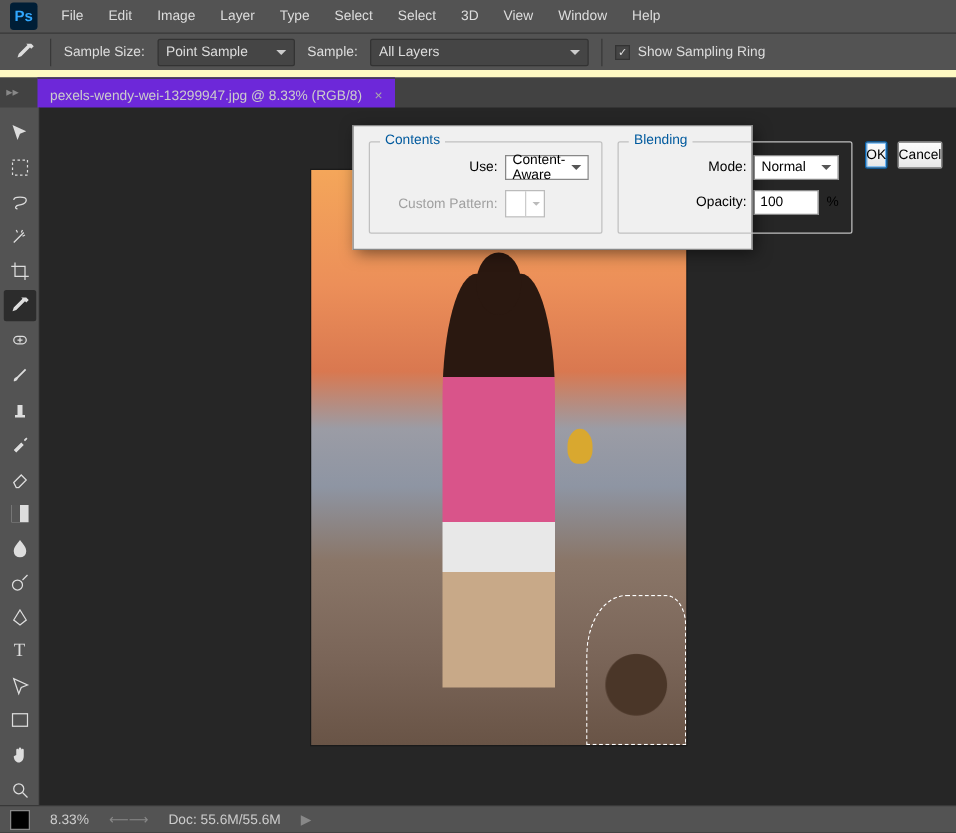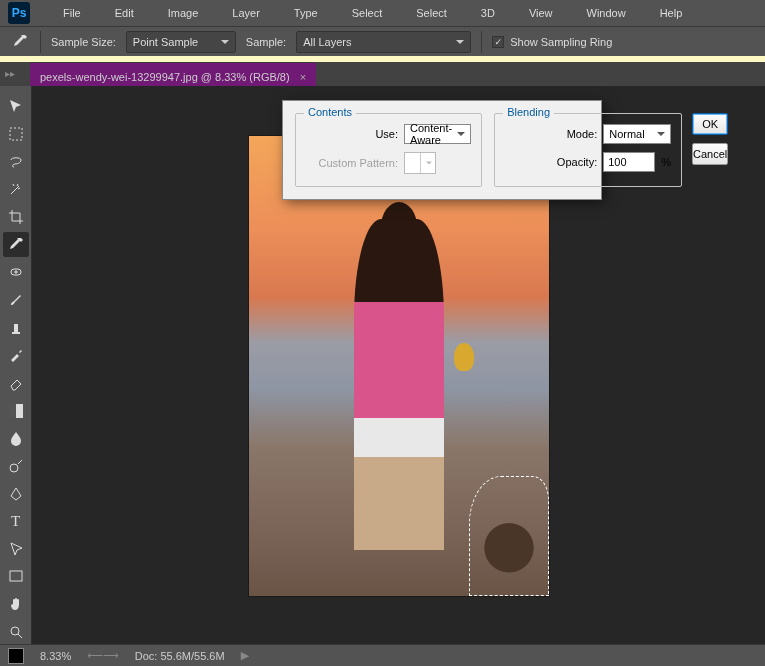--- a/index.html
+++ b/index.html
@@ -1,49 +1,49 @@
 <!DOCTYPE html>
 <html><head>
 <meta charset="utf-8">
 <style>
 *{margin:0;padding:0;box-sizing:border-box;font-family:"Segoe UI",Tahoma,sans-serif}
 body{background:#535353;width:765px;height:666px;overflow:hidden;position:relative;color:#ddd;font-size:11px}
-.menubar{background:#535353;height:26px;display:flex;align-items:center;padding:0 8px;gap:16px}
+.menubar{background:#535353;height:26px;display:flex;align-items:center;padding:0 8px;gap:2px}
 .ps-logo{width:22px;height:22px;background:#001e36;border-radius:3px;display:flex;align-items:center;justify-content:center;color:#31a8ff;font-weight:bold;font-size:12px;margin-right:8px}
 .menu-item{padding:4px 9px;cursor:pointer;color:#ddd}
 .options-bar{background:#535353;height:36px;border-top:1px solid #383838;border-bottom:6px solid #fef9c3;display:flex;align-items:center;padding:0 10px;gap:10px}
 .tool-icon-sm{width:20px;height:20px;display:flex;align-items:center;justify-content:center}
 .vsep{width:1px;height:22px;background:#383838}
 .opt-label{color:#ddd}
 .opt-select{background:#454545;border:1px solid #333;color:#ddd;height:22px;padding:0 27px 0 6px;min-width:110px;display:flex;align-items:center;position:relative;border-radius:2px}
 .opt-select::after{content:"";position:absolute;right:6px;top:50%;transform:translateY(-50%);border-left:4px solid transparent;border-right:4px solid transparent;border-top:4px solid #ccc}
 .opt-check{display:flex;align-items:center;gap:6px}
 .opt-check .cb{width:12px;height:12px;background:#454545;border:1px solid #333;display:flex;align-items:center;justify-content:center;color:#ddd;font-size:9px}
 .tab-strip{background:#424242;height:28px;display:flex;align-items:stretch;padding-left:30px}
 .tab-handle{position:absolute;left:5px;top:68px;color:#888;font-size:10px}
-.doc-tab{background:#701a75;border-top:1px solid #383838;display:flex;align-items:center;padding:0 10px;gap:10px;color:#ccc}
+.doc-tab{background:#6d28d9;border-top:1px solid #383838;display:flex;align-items:center;padding:0 10px;gap:10px;color:#ccc}
 .doc-tab .close{color:#aaa;cursor:pointer}
 .workspace{position:absolute;left:32px;right:0;top:86px;bottom:22px;background:#262626;display:flex;align-items:flex-start;justify-content:center;padding-top:50px}
 .toolbar{position:absolute;left:0;top:86px;bottom:22px;width:32px;background:#535353;border-right:1px solid #2e2e2e;display:flex;flex-direction:column;align-items:center;padding-top:8px;gap:3px}
 .tool{width:26px;height:26px;display:flex;align-items:center;justify-content:center;color:#ddd;cursor:pointer;border-radius:2px}
 .tool.active{background:#2c2c2c}
 .canvas-img{width:300px;height:460px;background:linear-gradient(to bottom,#f4a65a 0%,#ec8f59 20%,#d97850 35%,#9b9ca5 45%,#8e95a3 55%,#8a7668 68%,#7a6558 85%,#695446 100%);position:relative;box-shadow:0 0 0 1px #1a1a1a}
 .person{position:absolute;left:35%;top:18%;width:30%;height:72%;background:linear-gradient(to bottom,#2a1810 0 25%,#d9548a 25% 60%,#e8e8e8 60% 72%,#c8a988 72% 100%);border-radius:30% 30% 0 0}
 .person::before{content:"";position:absolute;left:30%;top:-5%;width:40%;height:15%;background:#2a1810;border-radius:50%}
 .buoy{position:absolute;right:25%;top:45%;width:20px;height:28px;background:#d9a82f;border-radius:50% 50% 40% 40%}
 .sel{position:absolute;right:0;bottom:0;width:80px;height:120px;border:1px dashed #fff;border-radius:40% 20% 0 0;background:radial-gradient(circle at 50% 60%,#4a3628 30%,transparent 31%)}
 .statusbar{position:absolute;left:0;right:0;bottom:0;height:22px;background:#535353;border-top:1px solid #383838;display:flex;align-items:center;padding:0 8px;gap:16px;color:#ccc}
 .swatch{width:16px;height:16px;background:#000;border:1px solid #888}
 
 .dialog{position:absolute;left:282px;top:100px;width:320px;background:#f0f0f0;border:1px solid #888;box-shadow:3px 3px 12px rgba(0,0,0,.5);color:#000;font-size:11px}
 .dlg-title{height:26px;display:flex;align-items:center;justify-content:space-between;padding:0 8px;background:#fff;border-bottom:1px solid #ddd}
 .dlg-close{width:20px;height:20px;display:flex;align-items:center;justify-content:center;cursor:pointer;font-size:13px}
 .dlg-body{padding:12px;display:flex;gap:10px}
 .dlg-left{flex:1;display:flex;gap:12px}
-.dlg-right{width:78px;display:flex;flex-direction:column;gap:8px}
+.dlg-right{width:78px;display:flex;gap:8px}
 .dlg-btn{height:22px;border:1px solid #999;background:linear-gradient(#fdfdfd,#e6e6e6);border-radius:2px;display:flex;align-items:center;justify-content:center;cursor:pointer}
 .dlg-btn.primary{border:1px solid #0a64ad;box-shadow:0 0 0 1px #6cb5f4 inset}
 .fieldset{border:1px solid #c0c0c0;border-radius:2px;padding:10px 10px 12px;position:relative}
 .fieldset .legend{position:absolute;top:-8px;left:8px;background:#f0f0f0;padding:0 4px;color:#005a9e}
 .row{display:flex;align-items:center;gap:6px;margin-bottom:8px}
 .row:last-child{margin-bottom:0}
 .row .lbl{width:92px;text-align:right}
 .row .lbl.disabled{color:#a0a0a0}
 .dd{flex:1;height:20px;border:1px solid #888;background:#fff;display:flex;align-items:center;padding:0 18px 0 5px;position:relative}
 .dd::after{content:"";position:absolute;right:5px;top:50%;transform:translateY(-50%);border-left:4px solid transparent;border-right:4px solid transparent;border-top:4px solid #555}

